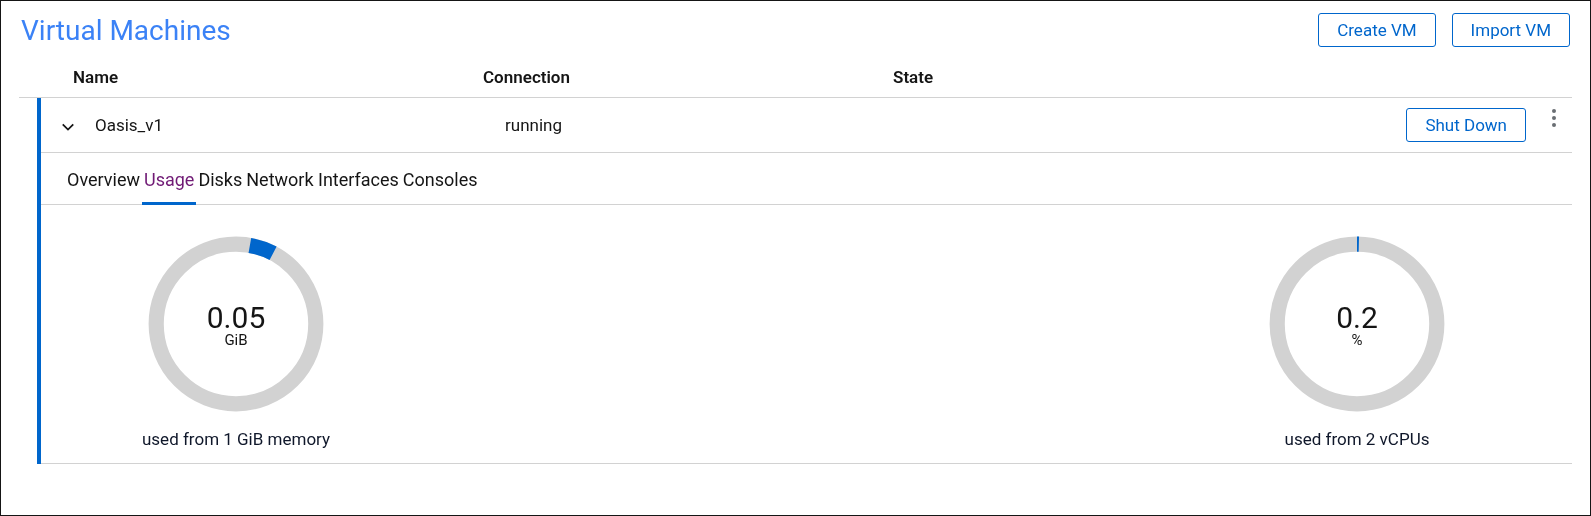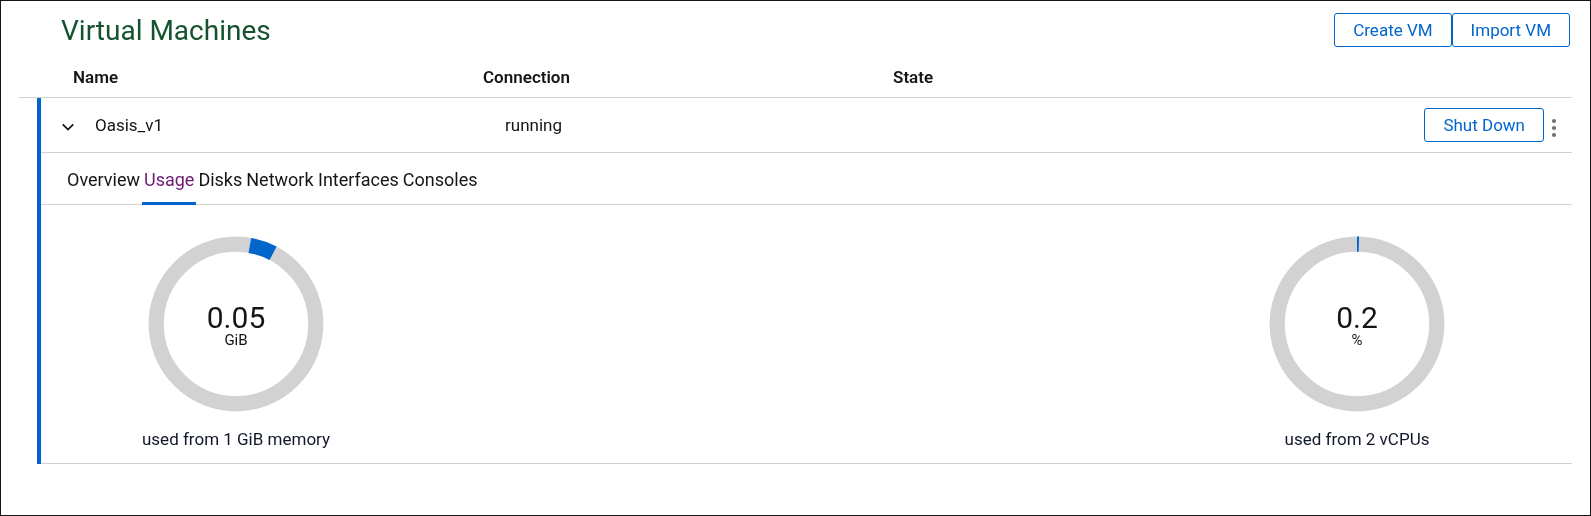--- a/index.html
+++ b/index.html
@@ -14,25 +14,25 @@
   }
   .header {
     display: flex;
     align-items: center;
     justify-content: space-between;
     padding: 12px 20px 4px 20px;
   }
   .page-title {
     font-size: 28px;
     font-weight: 400;
-    color: #14532d;
-    margin-left: 40px;
+    color: #3b82f6;
   }
   .header-actions {
     display: flex;
+    gap: 16px;
   }
   .btn-outline {
     background: #fff;
     border: 1px solid #0066cc;
     color: #0066cc;
     font-size: 17px;
     padding: 6px 18px;
     border-radius: 3px;
     cursor: pointer;
     font-family: inherit;
@@ -63,21 +63,21 @@
     border-bottom: 1px solid #d2d2d2;
     font-size: 17px;
   }
   .row .col-toggle { display:flex; justify-content:center; }
   .chevron {
     width: 14px; height: 14px;
     display:inline-block;
     color:#151515;
   }
   .row-actions {
-    flex: 1; display:flex; justify-content:flex-end; align-items:flex-end; padding-right:8px;
+    flex: 1; display:flex; justify-content:flex-end; align-items:flex-start; gap:18px; padding-right:8px;
   }
   .kebab {
     width: 20px; text-align:center; cursor:pointer;
   }
   .kebab svg circle { fill:#6a6e73; }
 
   .expanded {
     margin-left: 18px;
     border-left: 4px solid #0066cc;
     background:#fff;

